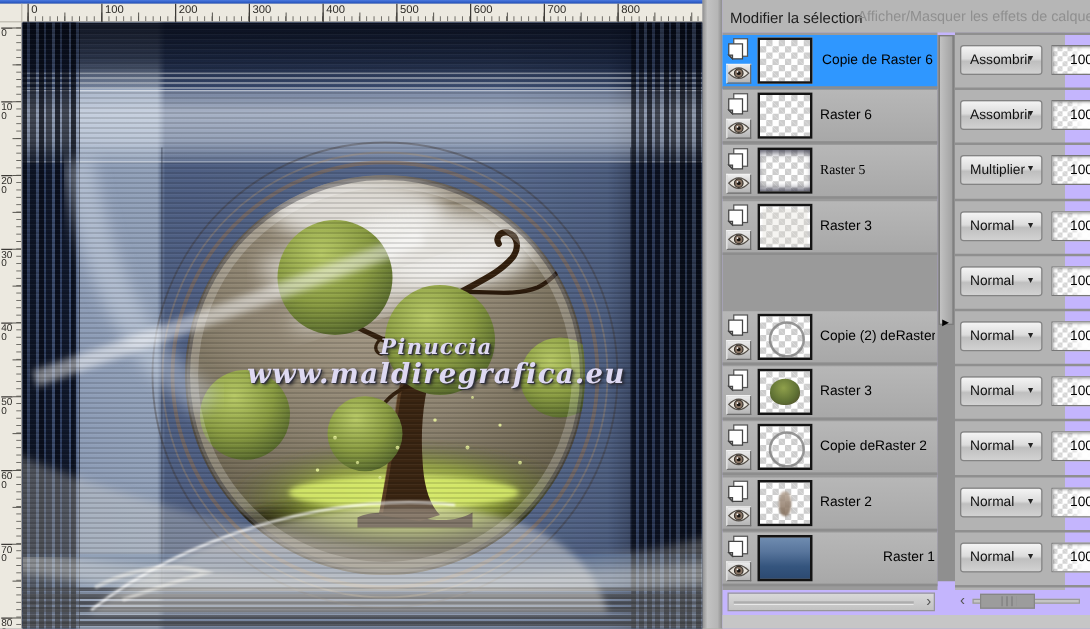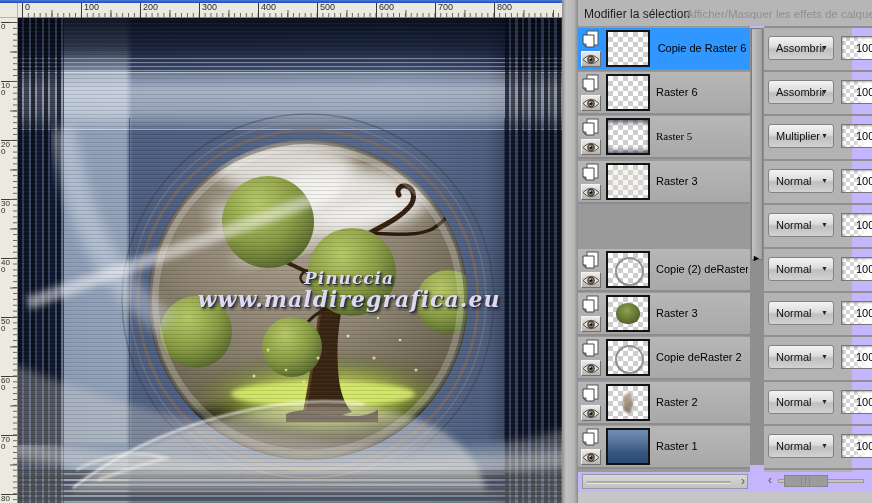--- a/index.html
+++ b/index.html
@@ -370,21 +370,21 @@
             <div class="eyebtn"><svg width="18" height="13" viewBox="0 0 18 13">
                 <path d="M1,6.5 Q9,-2 17,6.5 Q9,15 1,6.5 Z" fill="#e8e4dc" stroke="#55504a"></path>
                 <circle cx="9" cy="6.5" r="3.4" fill="#8a7666" stroke="#3a342e"></circle>
                 <circle cx="9" cy="6.5" r="1.5" fill="#1a1612"></circle>
                 <circle cx="8" cy="5.4" r=".7" fill="#fff"></circle>
               </svg></div>
           </div>
           <div class="thumb thumb-trunk"></div>
           <div class="lname">Raster 2</div>
         </div>
-        <div class="lrow" style="top: 399.8px;">
+        <div class="lrow" style="top: 399.8px; text-align: right;">
           <div class="licons">
             <div class="pgico"><svg width="20" height="19" viewBox="0 0 20 19">
                 <rect x="6" y="1" width="11" height="14" fill="#ffffff" stroke="#555"></rect>
                 <path d="M2,5 h11 v12 h-8 l-3,-3 z" fill="#ffffff" stroke="#444"></path>
                 <path d="M2,14 l3,0 0,3 z" fill="#bbb" stroke="#444"></path>
               </svg></div>
             <div class="eyebtn"><svg width="18" height="13" viewBox="0 0 18 13">
                 <path d="M1,6.5 Q9,-2 17,6.5 Q9,15 1,6.5 Z" fill="#e8e4dc" stroke="#55504a"></path>
                 <circle cx="9" cy="6.5" r="3.4" fill="#8a7666" stroke="#3a342e"></circle>
                 <circle cx="9" cy="6.5" r="1.5" fill="#1a1612"></circle>

